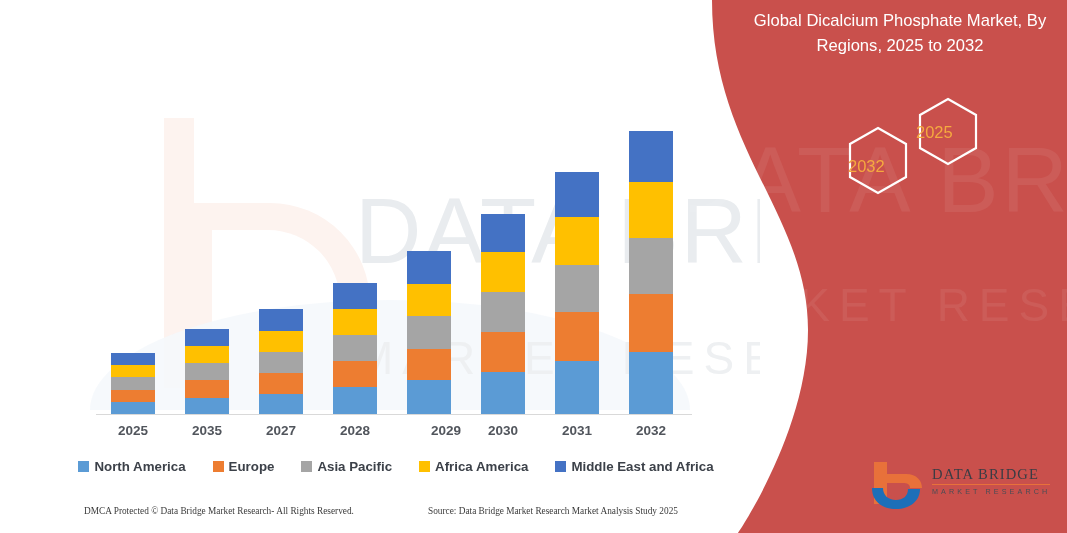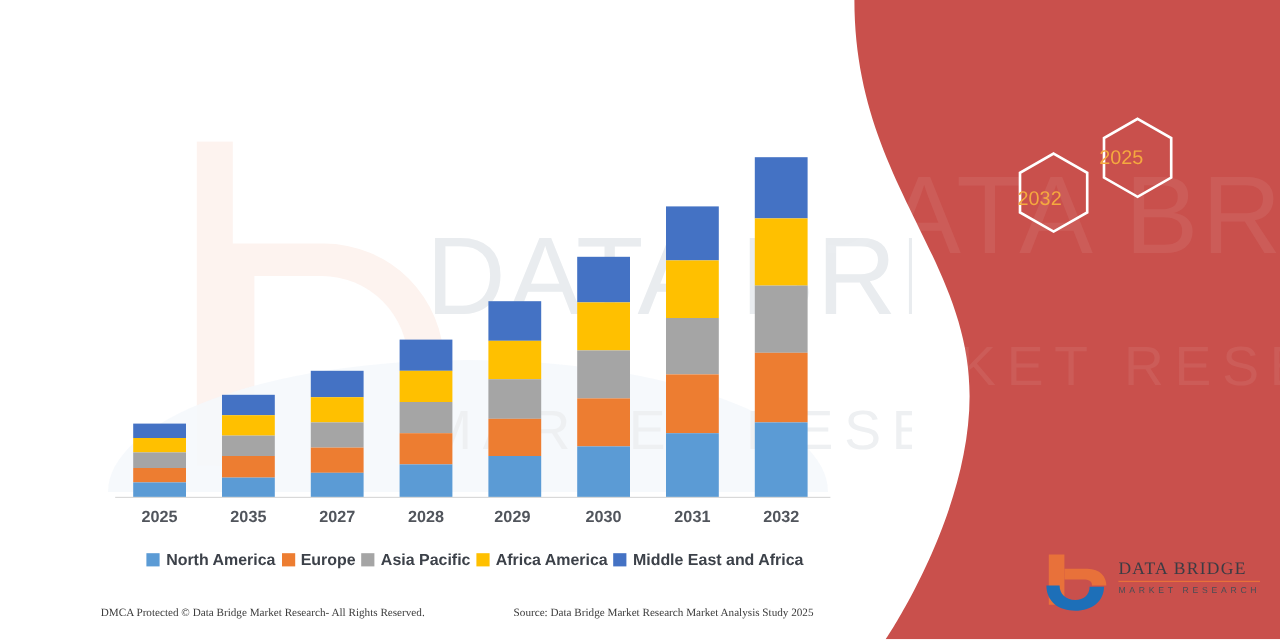--- a/index.html
+++ b/index.html
@@ -78,21 +78,21 @@
   }
   .x-tick {
     position:absolute; width:60px; text-align:center;
     font-size:13.5px; font-weight:bold; color:#51555c;
     font-family:"Liberation Sans", sans-serif;
   }
 
   
   #legend {
     position:absolute; left:96px; top:455px; width:600px; height:22px;
-    display:flex; align-items:center; justify-content:center; gap:5px;
+    display:flex; align-items:center; justify-content:center; gap:27px;
     white-space:nowrap;
   }
   .legend-item { display:flex; align-items:center; gap:5px; }
   .legend-swatch { width:11px; height:11px; display:block; }
   .legend-label {
     font-size:13.3px; font-weight:bold; color:#3c4149;
     font-family:"Liberation Sans", sans-serif;
   }
 
   
@@ -242,21 +242,21 @@
           <span class="seg" style="height: 55.9167px; background: rgb(255, 192, 0);"></span>
           <span class="seg" style="height: 50.8333px; background: rgb(68, 114, 196);"></span>
         </div>
       </div>
     <div id="axis-line"></div>
     <div id="x-labels">
         <span class="x-tick" style="left: 7px;">2025</span>
         <span class="x-tick" style="left: 81px;">2035</span>
         <span class="x-tick" style="left: 155px;">2027</span>
         <span class="x-tick" style="left: 229px;">2028</span>
-        <span class="x-tick" style="left: 301px;">2029</span>
+        <span class="x-tick" style="left: 320px;">2029</span>
         <span class="x-tick" style="left: 377px;">2030</span>
         <span class="x-tick" style="left: 451px;">2031</span>
         <span class="x-tick" style="left: 525px;">2032</span>
       </div>
 
     <div id="legend">
         <span class="legend-item">
           <span class="legend-swatch" style="background: rgb(91, 155, 213);"></span>
           <span class="legend-label">North America</span>
         </span>
@@ -288,20 +288,21 @@
     <svg id="red-shape" viewBox="0 0 377 533" preserveAspectRatio="none">
       <path d="M 22,0 L 377,0 L 377,533 L 48,533 C 48,533 118,430 118,330 C 118,214 22,150 22,0 Z" fill="#c9504c"></path>
     </svg>
 
     <div id="red-wm">
       <div id="red-wm-1">DATA BRIDGE</div>
       <div id="red-wm-2">MARKET RESEARCH</div>
     </div>
 
     <div id="red-content">
+      <div id="panel-title">Global Dicalcium Phosphate Market, By Regions, 2025 to 2032</div>
 
       <div id="hex-group">
         <svg class="hex" viewBox="0 0 200 110">
           <polygon points="58,33 86,49 86,82 58,98 30,82 30,49" fill="none" stroke="#ffffff" stroke-width="2.2"></polygon>
           <polygon points="128,4 156,20 156,53 128,69 100,53 100,20" fill="none" stroke="#ffffff" stroke-width="2.2"></polygon>
         </svg>
         <span class="hex-label" id="hex-label-2032">2032</span>
         <span class="hex-label" id="hex-label-2025">2025</span>
       </div>
 

